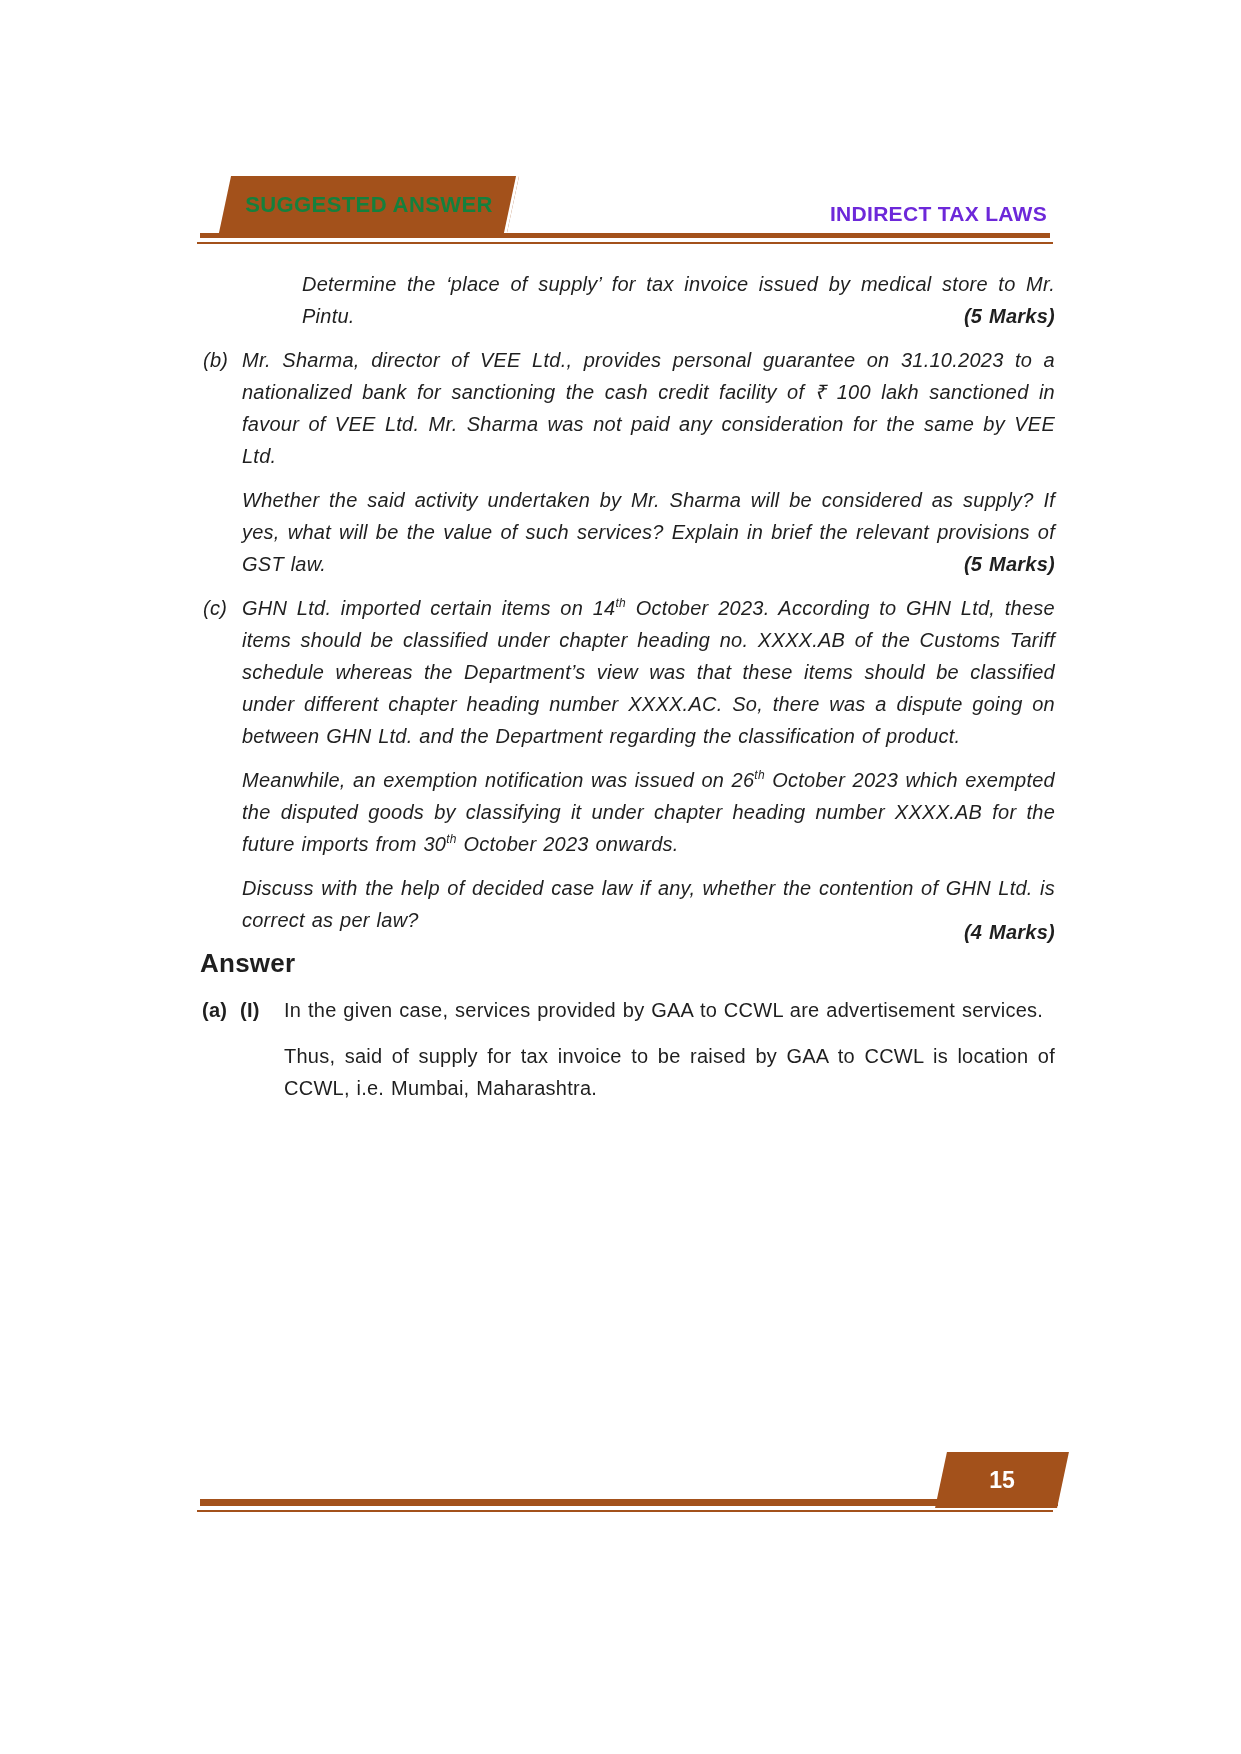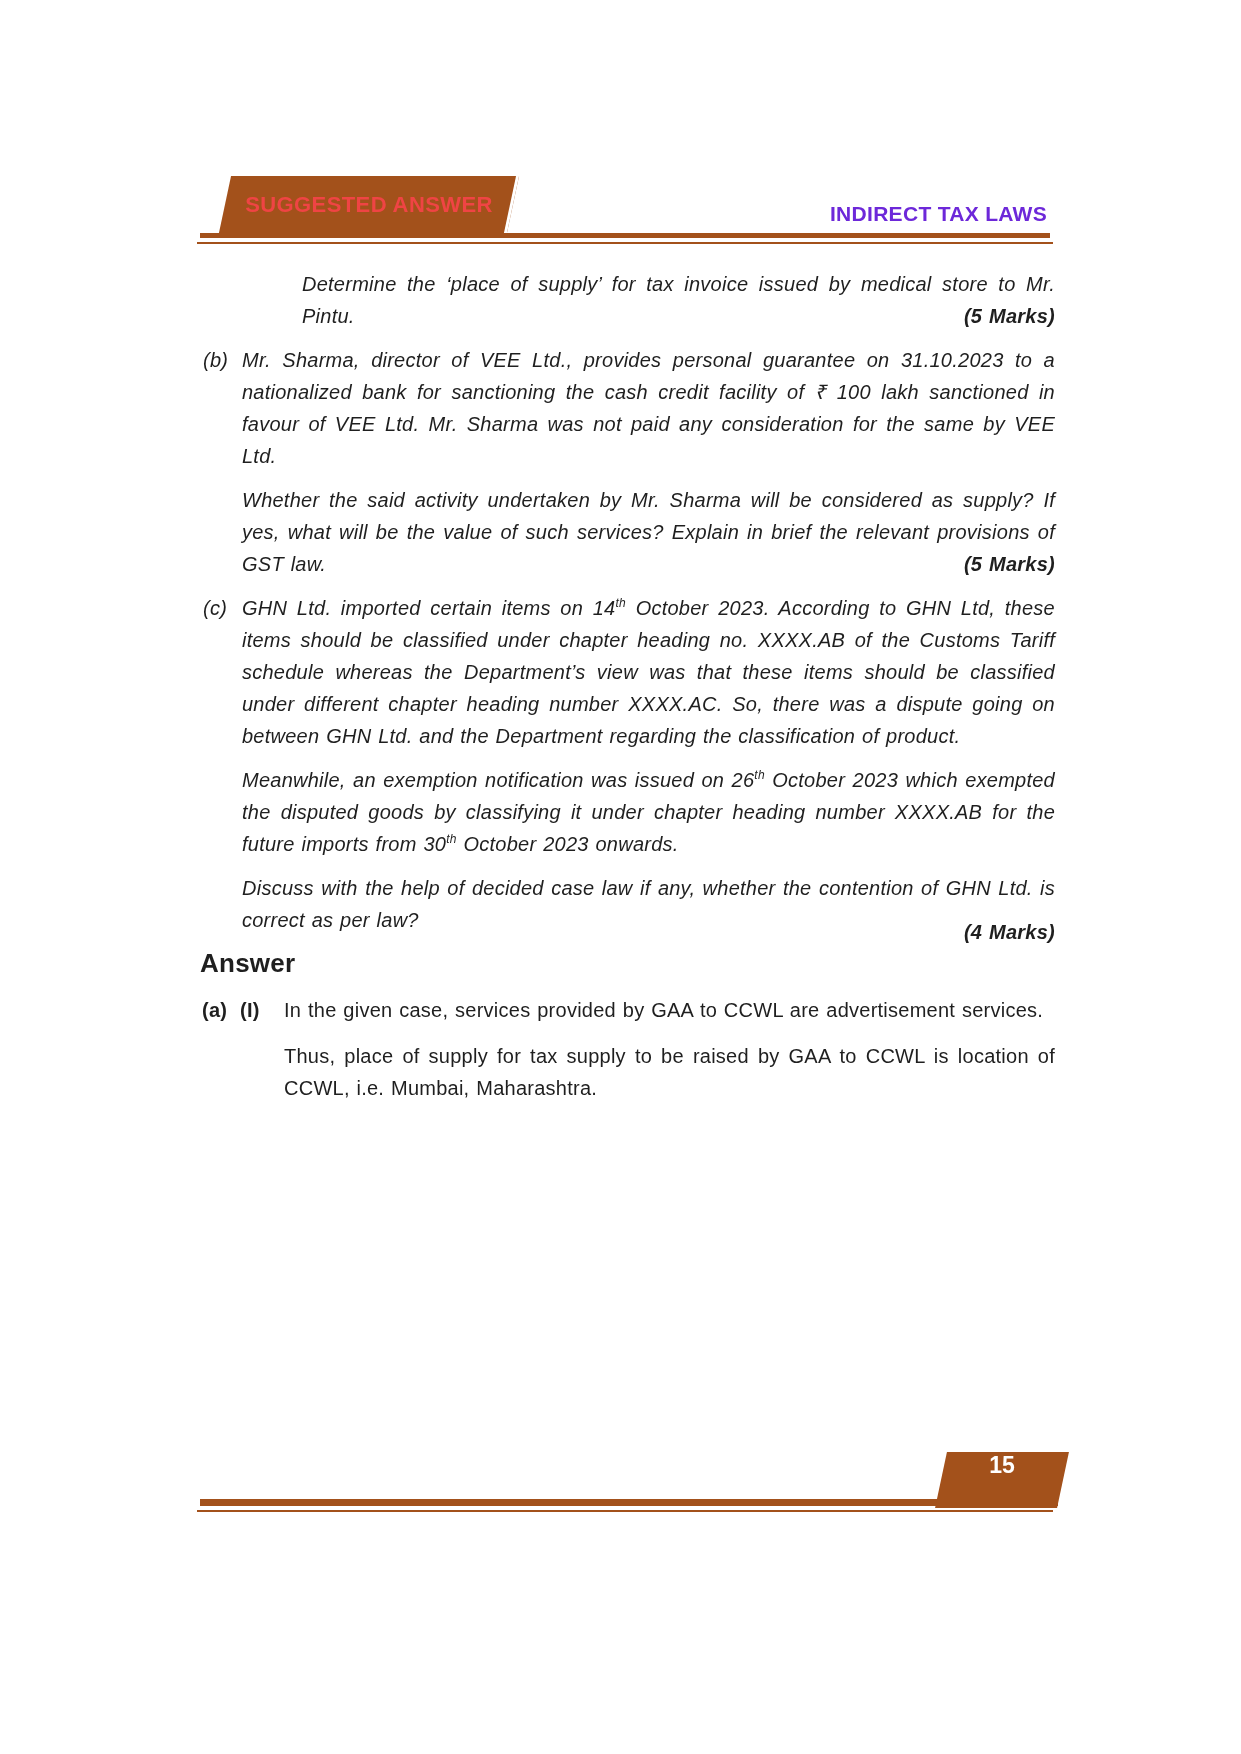--- a/index.html
+++ b/index.html
@@ -7,21 +7,21 @@
     width:1241px;height:1754px;position:relative;background:#ffffff;
     font-family:"Liberation Sans", sans-serif;color:#1f1f1f;
   }
   .page{position:absolute;inset:0;overflow:hidden;}
 
   
   .banner{position:absolute;left:225px;top:176px;width:288px;height:57px;z-index:3;
           display:flex;align-items:center;justify-content:center;}
   .banner-bg{position:absolute;inset:0;background:#A3511B;transform:skewX(-12deg);
              border-right:3px solid #ffffff;}
-  .banner-text{position:relative;color:#ef4444;font-weight:bold;font-size:22px;
+  .banner-text{position:relative;color:#15803d;font-weight:bold;font-size:22px;
                letter-spacing:0.4px;z-index:2;}
   .subject-title{position:absolute;top:202px;left:600px;width:447px;text-align:right;
                  color:#6d28d9;font-weight:bold;font-size:21px;letter-spacing:0.3px;}
   .rule-thick-top{position:absolute;left:200px;top:233px;width:850px;height:5px;background:#A3511B;z-index:1;}
   .rule-thin-top{position:absolute;left:197px;top:242px;width:856px;height:2px;background:#A3511B;z-index:1;}
 
   
   .content{position:absolute;left:200px;top:268px;width:855px;
            font-size:20px;line-height:32px;font-style:italic;text-align:justify;
            letter-spacing:0.25px;word-spacing:1px;}
@@ -36,21 +36,21 @@
                margin:10px 0 16px 0;line-height:30px;}
   .ablock{position:relative;padding-left:84px;font-style:normal;}
   .alabel-a{position:absolute;left:2px;top:0;font-weight:bold;font-style:normal;}
   .alabel-i{position:absolute;left:40px;top:0;font-weight:bold;font-style:normal;}
   .ap{margin:0 0 14px 0;}
 
   
   .foot-rule-thick{position:absolute;left:200px;top:1499px;width:858px;height:7px;background:#A3511B;z-index:1;}
   .foot-rule-thin{position:absolute;left:197px;top:1510px;width:856px;height:2px;background:#A3511B;z-index:1;}
   .page-badge{position:absolute;left:941px;top:1452px;width:122px;height:56px;z-index:2;
-              display:flex;align-items:flex-start;justify-content:center;}
+              display:flex;align-items:center;justify-content:center;}
   .page-badge-bg{position:absolute;inset:0;background:#A3511B;transform:skewX(-12deg);}
   .page-badge-num{position:relative;color:#ffffff;font-weight:bold;font-size:23px;z-index:2;}
 </style>
 </head>
 <body>
 
 <div class="page">
 
   <div class="banner">
     <span class="banner-bg"></span>
@@ -93,21 +93,21 @@
         <span class="marks">(4 Marks)</span>
       </p>
     </div>
 
     <div class="answer-head">Answer</div>
 
     <div class="ablock">
       <span class="alabel-a">(a)</span>
       <span class="alabel-i">(I)</span>
       <p class="ap">In the given case, services provided by GAA to CCWL are advertisement services.</p>
-      <p class="ap">Thus, place of supply for tax supply to be raised by GAA to CCWL is location of CCWL, i.e. Mumbai, Maharashtra.</p>
+      <p class="ap">Thus, said of supply for tax invoice to be raised by GAA to CCWL is location of CCWL, i.e. Mumbai, Maharashtra.</p>
     </div>
 
   </div>
 
   <div class="foot-rule-thick"></div>
   <div class="foot-rule-thin"></div>
   <div class="page-badge">
     <span class="page-badge-bg"></span>
     <span class="page-badge-num">15</span>
   </div>

